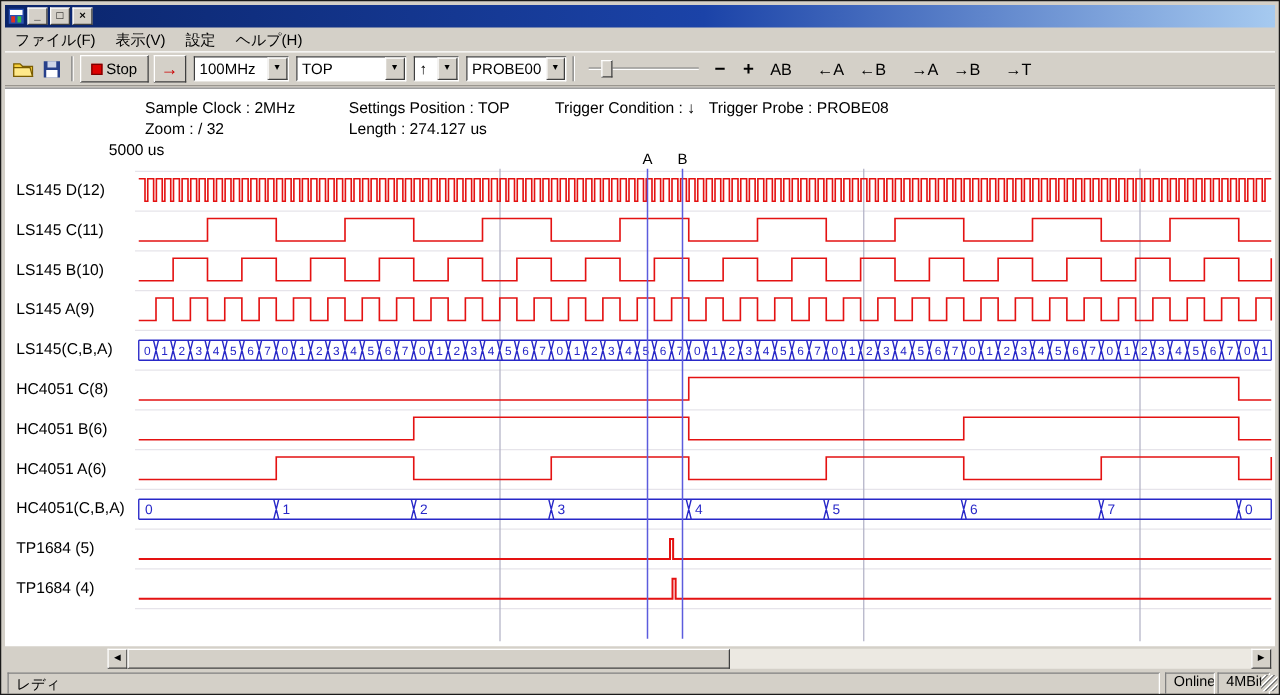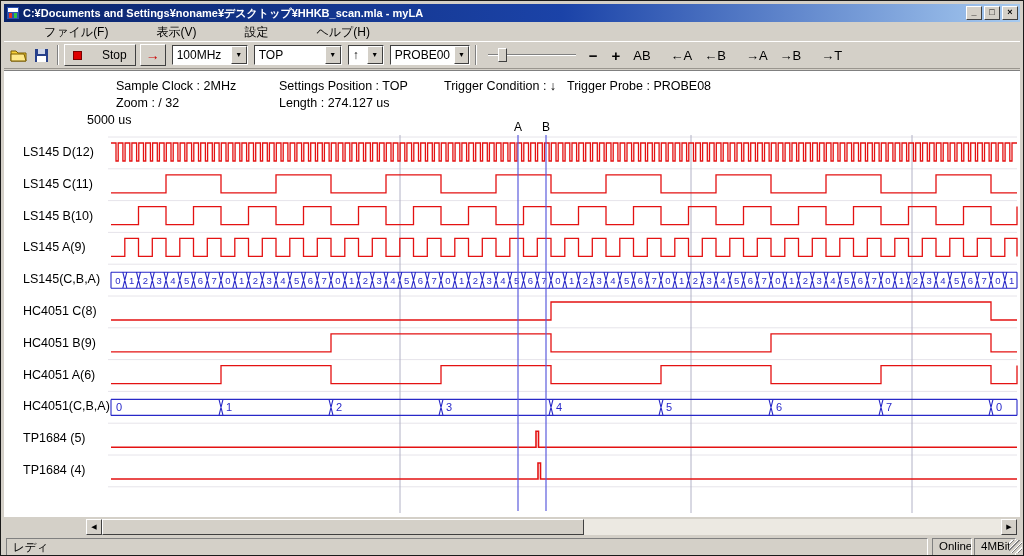--- a/index.html
+++ b/index.html
@@ -14,29 +14,29 @@
     display:flex;align-items:center;color:#fff;font-weight:bold;font-size:11px;padding:0 2px;}
   .titlebar .title{flex:1;white-space:nowrap;overflow:hidden;margin-left:3px;}
   .winbtn{width:16px;height:14px;margin-left:2px;background:#d4d0c8;color:#000;
     border:1px solid;border-color:#fff #404040 #404040 #fff;
     font-size:9px;line-height:11px;text-align:center;font-weight:bold;}
   .appicon{width:14px;height:14px;flex:0 0 14px;}
 
   
   .menubar{position:absolute;top:22px;left:3px;right:3px;height:18px;background:#d4d0c8;
     display:flex;align-items:center;}
-  .menubar span{padding:1px 8px;margin-left:32px;}
+  .menubar span{padding:1px 8px;}
 
   
   .toolbar{position:absolute;top:40px;left:3px;right:3px;height:28px;background:#d4d0c8;
     border-top:1px solid #fff;border-bottom:1px solid #9a968f;
     display:flex;align-items:center;padding-left:4px;}
   .sep{width:2px;height:20px;border-left:1px solid #808080;border-right:1px solid #fff;margin:0 5px;}
   .tb-icon{width:22px;height:22px;display:flex;align-items:center;justify-content:center;}
-  .stop-btn{display:flex;align-items:center;gap:20px;height:22px;padding:0 8px;background:#d4d0c8;
+  .stop-btn{display:flex;align-items:center;gap:3px;height:22px;padding:0 8px;background:#d4d0c8;
     border:1px solid;border-color:#fff #404040 #404040 #fff;}
   .stop-sq{width:9px;height:9px;background:#dd0000;border:1px solid #7a0000;}
   .run-btn{width:26px;height:22px;border:1px solid;border-color:#fff #404040 #404040 #fff;
     color:#cc0000;font-weight:bold;font-size:14px;text-align:center;line-height:20px;background:#d4d0c8;margin-left:4px;}
   .combo{display:flex;align-items:stretch;height:20px;background:#fff;
     border:1px solid;border-color:#404040 #fff #fff #404040;margin-left:6px;}
   .combo .val{padding:2px 4px 0 4px;font-size:12px;white-space:nowrap;flex:1;}
   .combo .drop{width:16px;background:#d4d0c8;border:1px solid;border-color:#fff #404040 #404040 #fff;
     font-size:7px;text-align:center;line-height:16px;color:#000;}
   .slider{position:relative;width:92px;height:20px;margin:0 4px;}
@@ -47,21 +47,21 @@
   .tbtn{padding:2px 6px;font-size:13px;}
   .tbtn.math{font-size:15px;font-weight:bold;padding:0 7px;}
 
   
   .client{position:absolute;top:69px;left:3px;right:3px;height:447px;background:#fff;
     border-top:1px solid #808080;}
   .info{position:absolute;font-size:12.5px;white-space:nowrap;}
   .timediv{position:absolute;left:86px;top:112px;font-size:12.5px;}
   .cursor-label{position:absolute;top:119px;font-size:12px;}
   .wave{position:absolute;left:0;top:130px;width:1021px;height:386px;}
-  .ch-label{position:absolute;left:22px;font-size:12.5px;white-space:nowrap;}
+  .ch-label{position:absolute;left:12px;font-size:12.5px;white-space:nowrap;}
 
   
   .hscroll{position:absolute;left:85px;top:518px;width:931px;height:16px;background:#ece9e2;}
   .sc-arrow{position:absolute;top:0;width:16px;height:16px;background:#d4d0c8;
     border:1px solid;border-color:#fff #404040 #404040 #fff;font-size:7px;text-align:center;line-height:14px;}
   .sc-thumb{position:absolute;top:0;left:16px;width:482px;height:16px;background:#d4d0c8;
     border:1px solid;border-color:#fff #404040 #404040 #fff;}
 
   
   .statusbar{position:absolute;left:3px;top:536px;width:1018px;height:17px;background:#d4d0c8;}
@@ -75,21 +75,20 @@
 
 <div class="window">
 
   <div class="titlebar">
     <svg class="appicon" viewBox="0 0 14 14">
       <rect x="1" y="1" width="12" height="12" fill="#2a4fb0"></rect>
       <rect x="2" y="2" width="10" height="4" fill="#fff"></rect>
       <rect x="3" y="7" width="3" height="5" fill="#e03020"></rect>
       <rect x="8" y="7" width="3" height="5" fill="#30c040"></rect>
     </svg>
-    <span class="title">C:¥Documents and Settings¥noname¥デスクトップ¥HHKB_scan.mla - myLA</span>
     <div class="winbtn">_</div>
     <div class="winbtn">□</div>
     <div class="winbtn">×</div>
   </div>
 
   <div class="menubar">
     <span>ファイル(F)</span>
     <span>表示(V)</span>
     <span>設定</span>
     <span>ヘルプ(H)</span>
@@ -159,21 +158,21 @@
   <span class="cursor-label" style="left:513px">A</span>
   <span class="cursor-label" style="left:541px">B</span>
 
   <div id="labels">
       <div class="ch-label" style="top: 144px;">LS145 D(12)</div>
       <div class="ch-label" style="top: 175.8px;">LS145 C(11)</div>
       <div class="ch-label" style="top: 207.6px;">LS145 B(10)</div>
       <div class="ch-label" style="top: 239.4px;">LS145 A(9)</div>
       <div class="ch-label" style="top: 271.2px;">LS145(C,B,A)</div>
       <div class="ch-label" style="top: 303px;">HC4051 C(8)</div>
-      <div class="ch-label" style="top: 334.8px;">HC4051 B(9)</div>
+      <div class="ch-label" style="top: 334.8px;">HC4051 B(6)</div>
       <div class="ch-label" style="top: 366.6px;">HC4051 A(6)</div>
       <div class="ch-label" style="top: 398.4px;">HC4051(C,B,A)</div>
       <div class="ch-label" style="top: 430.2px;">TP1684 (5)</div>
       <div class="ch-label" style="top: 462px;">TP1684 (4)</div>
     </div>
 
   <div class="wave">
     <svg id="wave-svg" width="1021" height="386" viewBox="0 0 1021 386">
         <line x1="107" y1="6" x2="1016" y2="6" stroke="#e6e4ea" stroke-width="1"></line>
         <line x1="107" y1="37.8" x2="1016" y2="37.8" stroke="#e6e4ea" stroke-width="1"></line>

